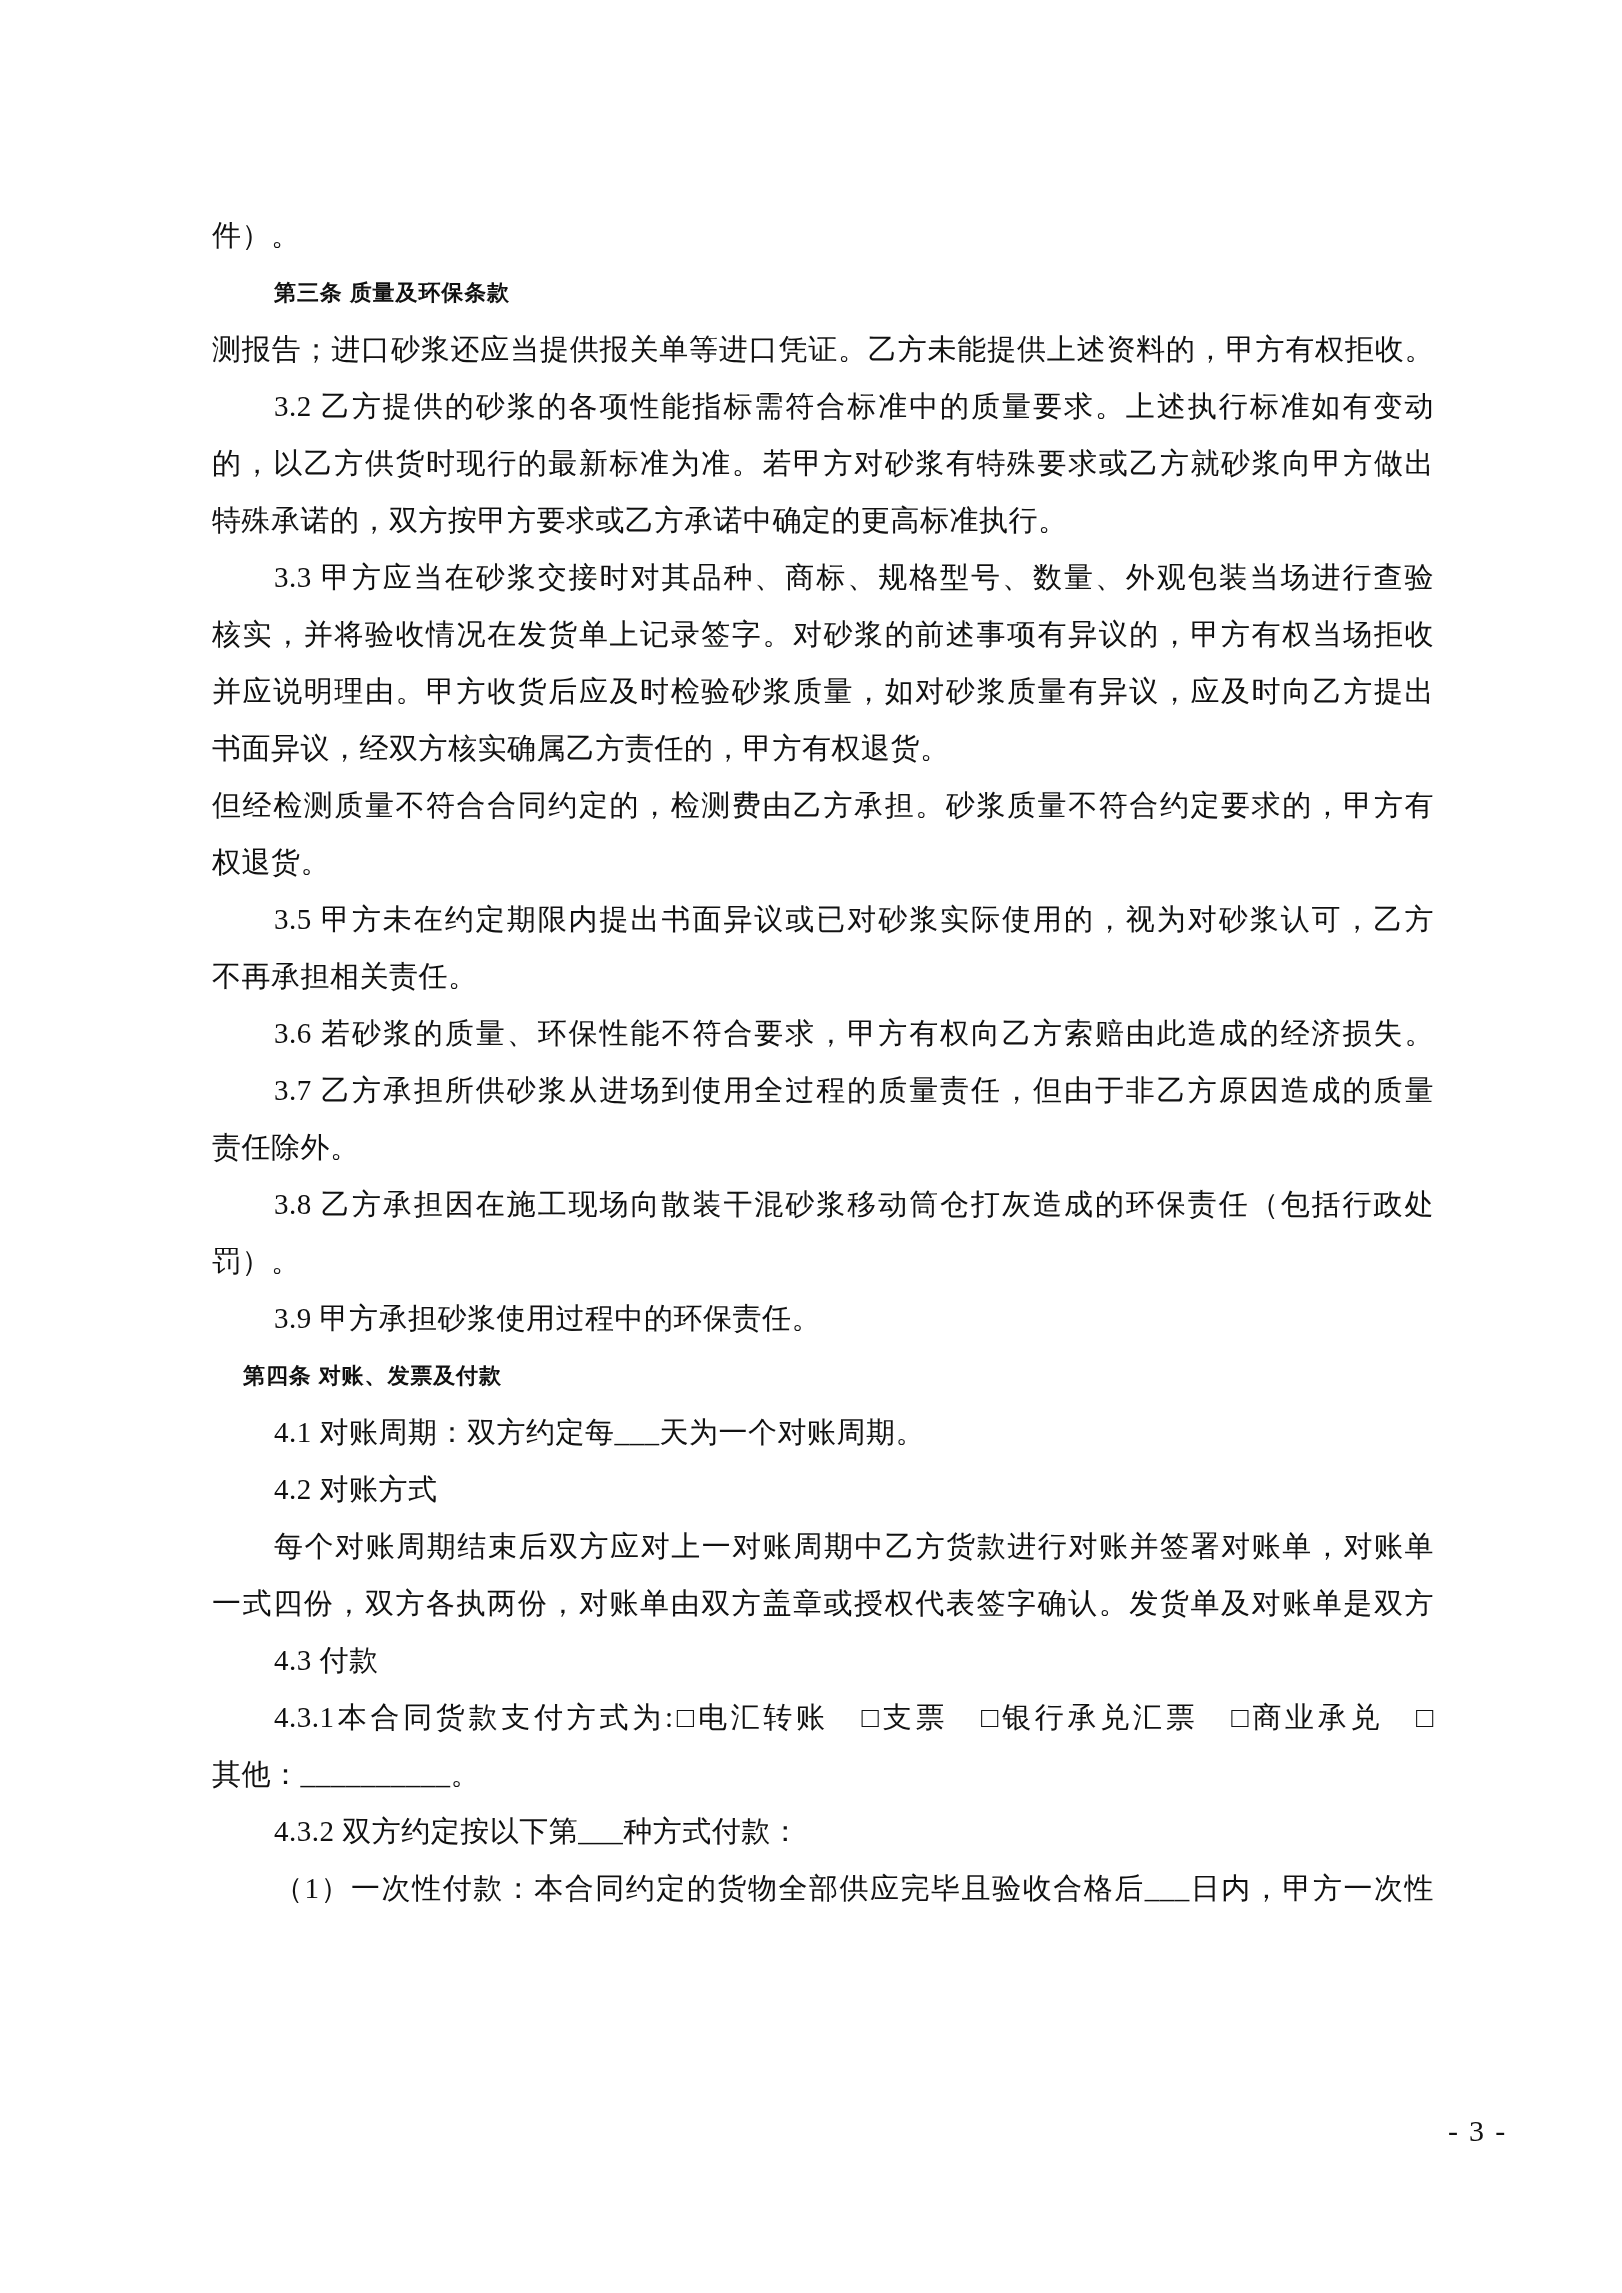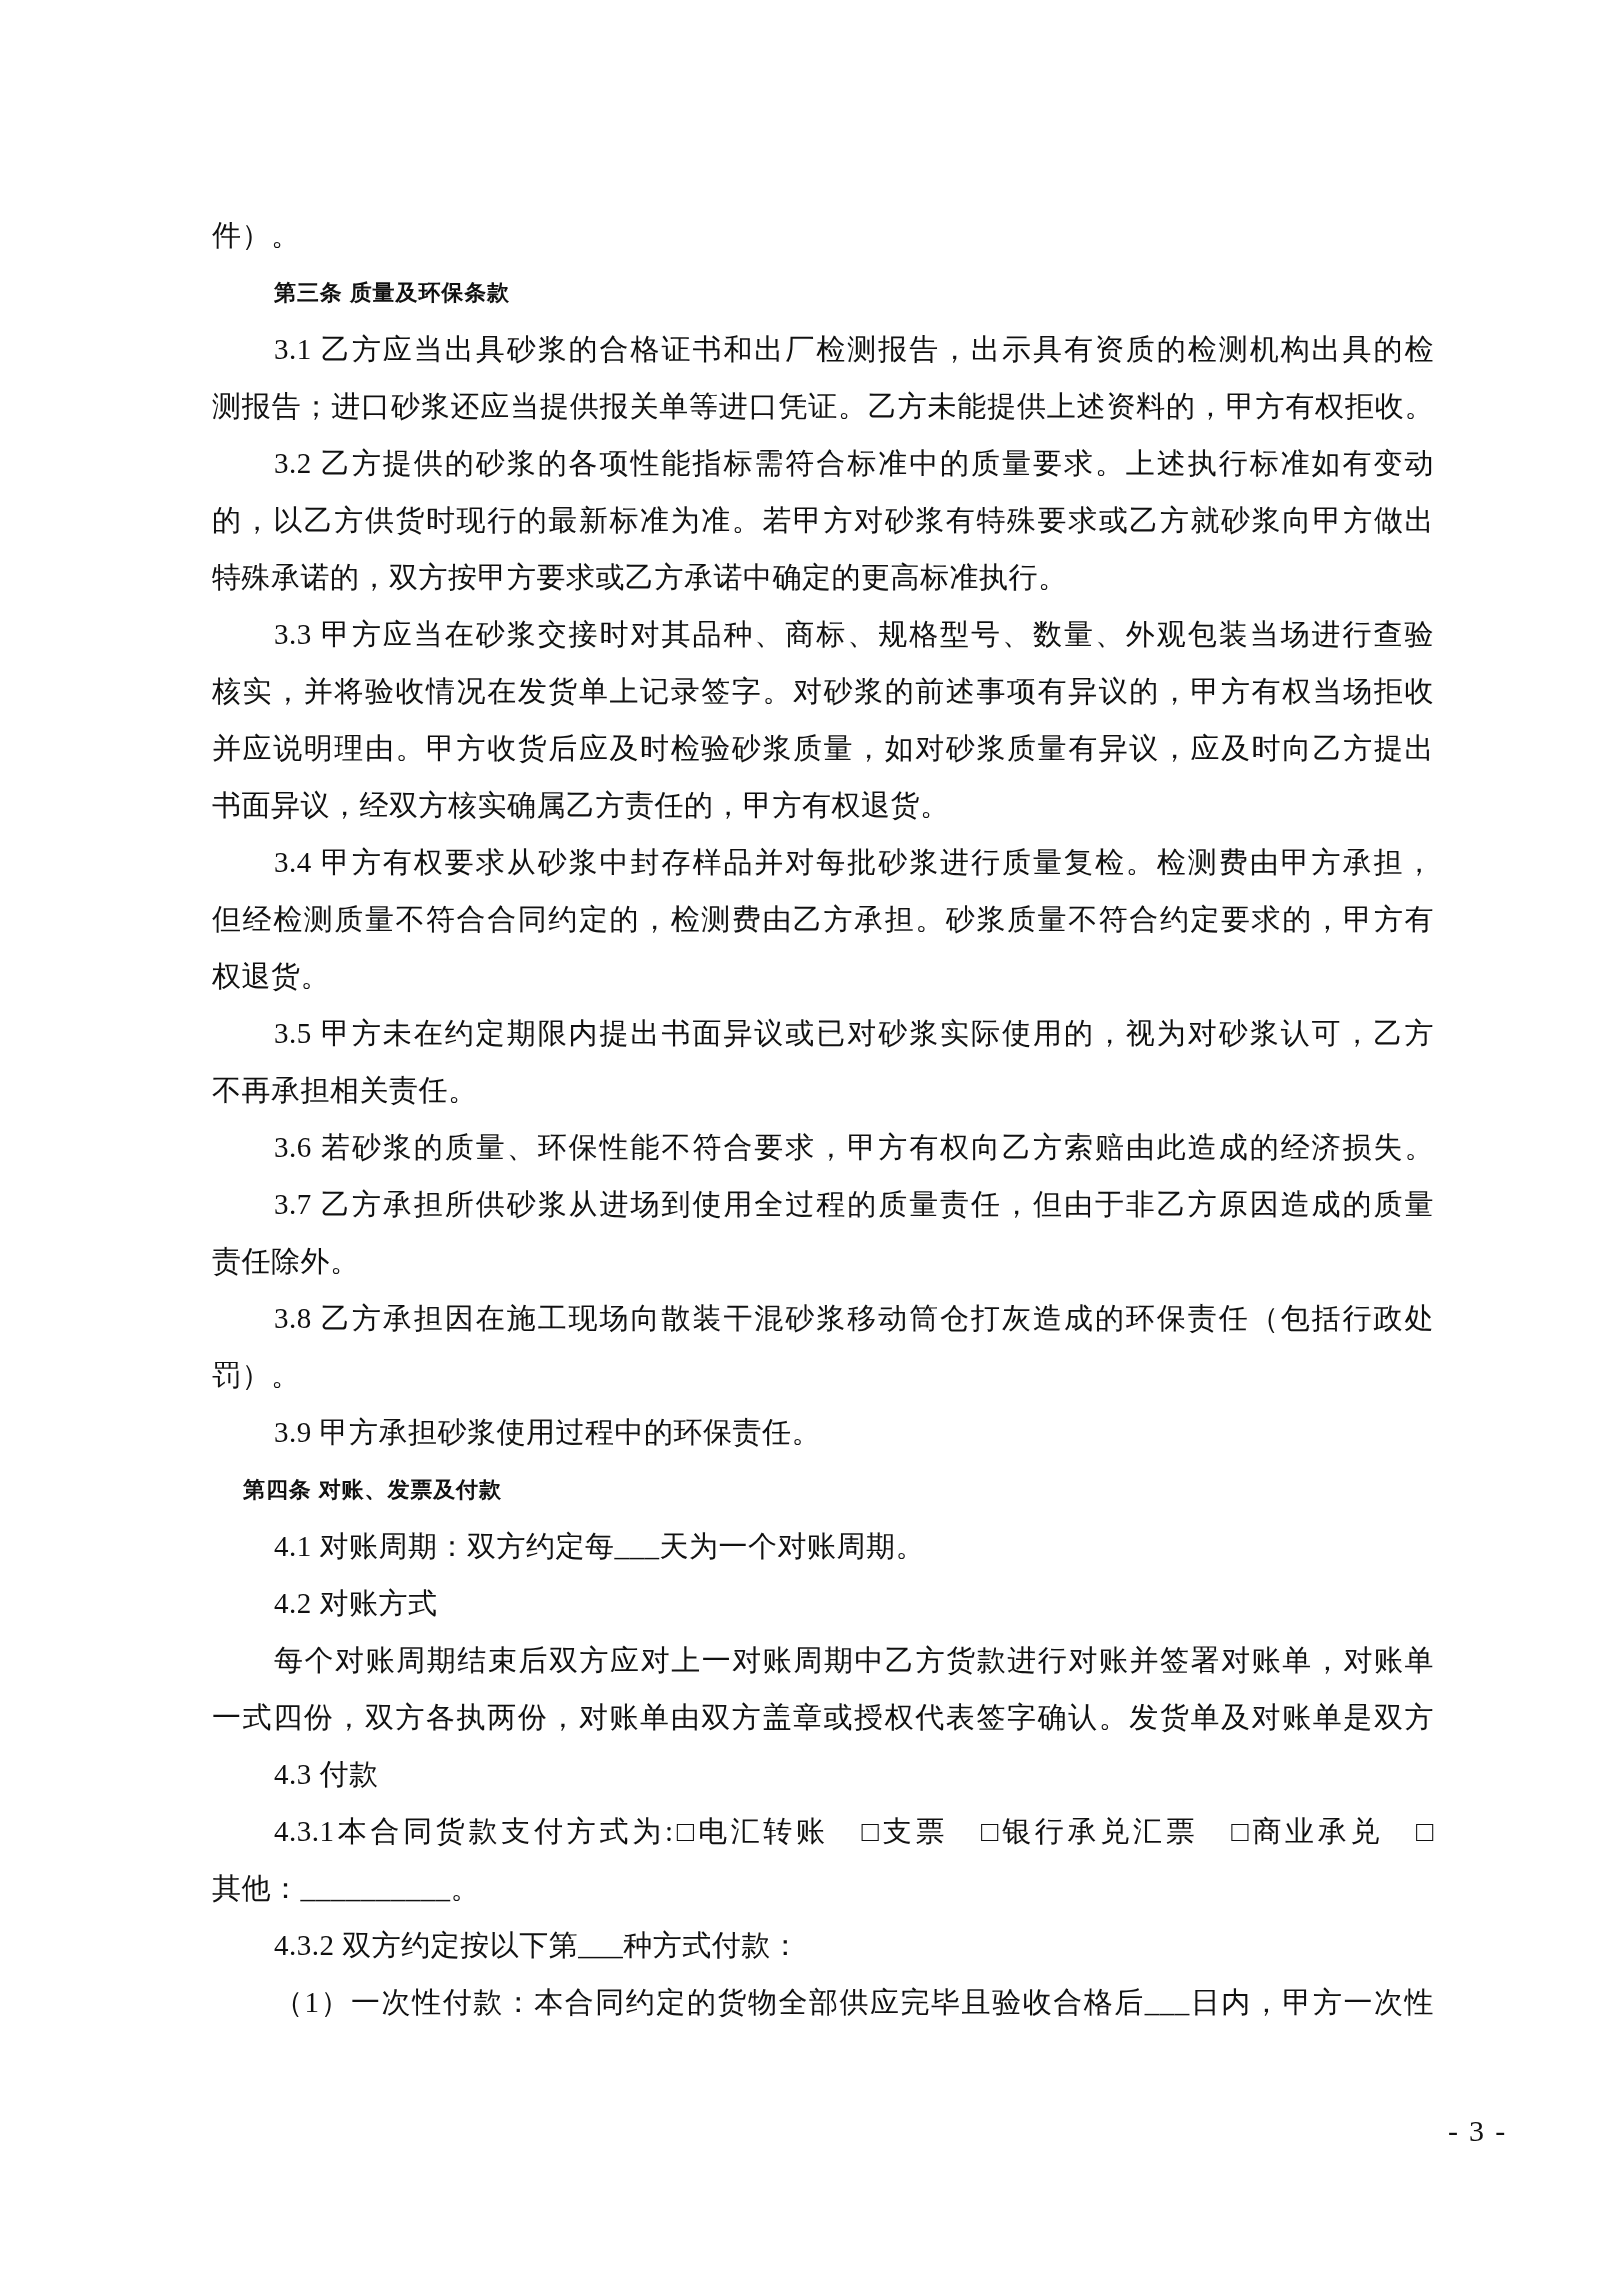--- a/index.html
+++ b/index.html
@@ -49,30 +49,28 @@
     text-align:right;
   }
 </style>
 </head>
 <body>
 
 <div class="page">
   <div class="body-block" id="lines-container">
       <div class="line">件）。</div>
       <div class="line b ind2">第三条 质量及环保条款</div>
-      <div class="line j ind2">3.1 乙方应当出具砂浆的合格证书和出厂检测报告，出示具有资质的检测机构出具的检</div>
       <div class="line j">测报告；进口砂浆还应当提供报关单等进口凭证。乙方未能提供上述资料的，甲方有权拒收。</div>
       <div class="line j ind2">3.2 乙方提供的砂浆的各项性能指标需符合标准中的质量要求。上述执行标准如有变动</div>
       <div class="line j">的，以乙方供货时现行的最新标准为准。若甲方对砂浆有特殊要求或乙方就砂浆向甲方做出</div>
       <div class="line">特殊承诺的，双方按甲方要求或乙方承诺中确定的更高标准执行。</div>
       <div class="line j ind2">3.3 甲方应当在砂浆交接时对其品种、商标、规格型号、数量、外观包装当场进行查验</div>
       <div class="line j">核实，并将验收情况在发货单上记录签字。对砂浆的前述事项有异议的，甲方有权当场拒收</div>
       <div class="line j">并应说明理由。甲方收货后应及时检验砂浆质量，如对砂浆质量有异议，应及时向乙方提出</div>
       <div class="line">书面异议，经双方核实确属乙方责任的，甲方有权退货。</div>
-      <div class="line j ind2">3.4 甲方有权要求从砂浆中封存样品并对每批砂浆进行质量复检。检测费由甲方承担，</div>
       <div class="line j">但经检测质量不符合合同约定的，检测费由乙方承担。砂浆质量不符合约定要求的，甲方有</div>
       <div class="line">权退货。</div>
       <div class="line j ind2">3.5 甲方未在约定期限内提出书面异议或已对砂浆实际使用的，视为对砂浆认可，乙方</div>
       <div class="line">不再承担相关责任。</div>
       <div class="line j ind2">3.6 若砂浆的质量、环保性能不符合要求，甲方有权向乙方索赔由此造成的经济损失。</div>
       <div class="line j ind2">3.7 乙方承担所供砂浆从进场到使用全过程的质量责任，但由于非乙方原因造成的质量</div>
       <div class="line">责任除外。</div>
       <div class="line j ind2">3.8 乙方承担因在施工现场向散装干混砂浆移动筒仓打灰造成的环保责任（包括行政处</div>
       <div class="line">罚）。</div>
       <div class="line ind2">3.9 甲方承担砂浆使用过程中的环保责任。</div>

